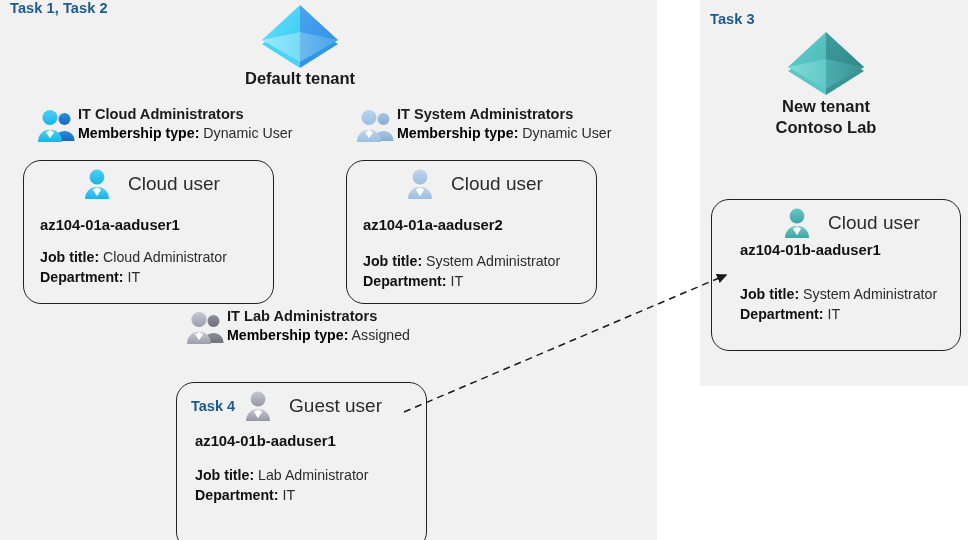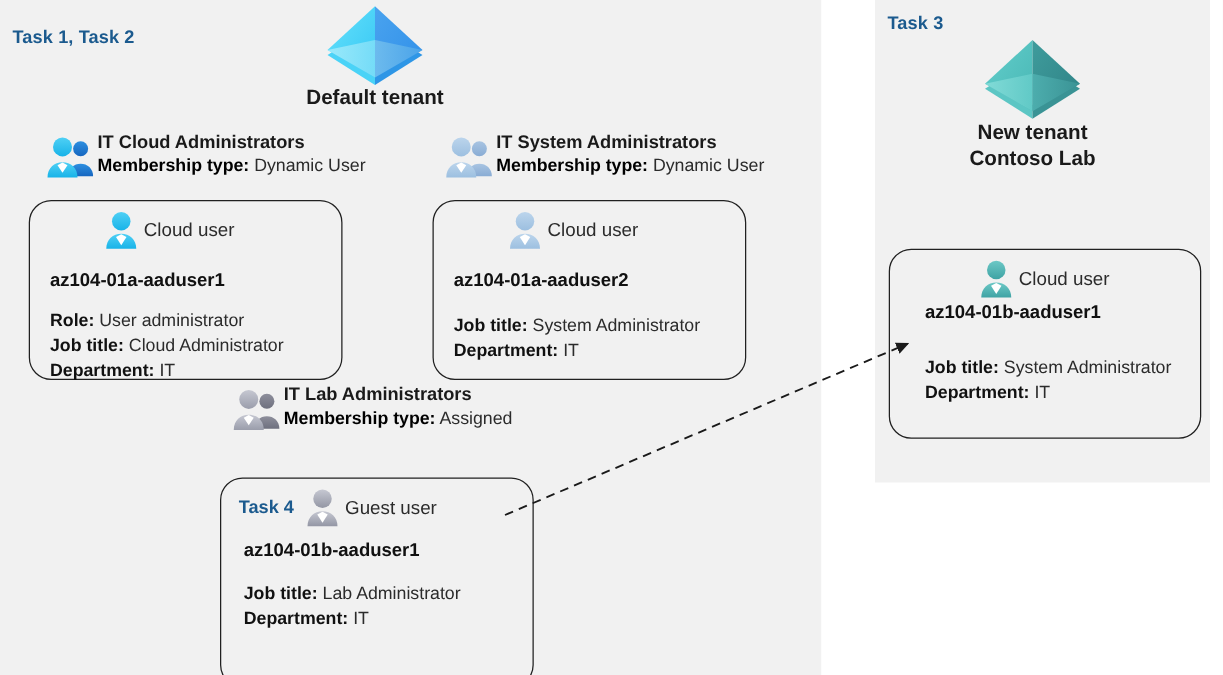--- a/index.html
+++ b/index.html
@@ -30,21 +30,21 @@
 
   
   .task-label {
     position: absolute;
     color: #1b5a8e;
     font-weight: bold;
     font-size: 14.5px;
     letter-spacing: .1px;
     white-space: nowrap;
   }
-  #task12-label { left: 10px;  top: 22px; }
+  #task12-label { left: 10px;  top: 0; }
   #task3-label  { left: 710px; top: 11px; }
 
   
   .tenant {
     position: absolute;
     text-align: center;
   }
   .tenant .tenant-name {
     font-weight: bold;
     font-size: 16.5px;
@@ -111,23 +111,23 @@
   .card .card-head .task-inline {
     color: #1b5a8e;
     font-weight: bold;
     font-size: 14.5px;
     margin-right: 8px;
     white-space: nowrap;
   }
   .card .card-head .user-icon { width: 30px; height: 32px; flex: 0 0 auto; }
   .card .card-head .user-icon svg { display:block; }
   .card .card-head .user-kind {
-    font-size: 15px;
+    font-size: 19px;
     color: #2b2b2b;
-    margin-left: 3px;
+    margin-left: 16px;
     white-space: nowrap;
   }
   .card .card-upn {
     font-weight: bold;
     font-size: 14.8px;
     color: #111;
     padding-left: 16px;
     margin-top: 16px;
     white-space: nowrap;
   }
@@ -345,24 +345,20 @@
           </defs>
           <circle cx="15" cy="9" r="7.4" fill="url(#uA)"></circle>
           <path d="M3 31c0-7.4 5.4-12 12-12s12 4.6 12 12z" fill="url(#uA)"></path>
           <path d="M15 19.4l-4.2 2.2 4.2 6.6 4.2-6.6z" fill="#ffffff"></path>
         </svg>
       </span>
       <span class="user-kind">Cloud user</span>
     </div>
     <div class="card-upn">az104-01a-aaduser1</div>
     <div class="card-props">
-      <div class="prop">
-        <b>Role:</b>
-        <span>User administrator</span>
-      </div>
       <div class="prop">
         <b>Job title:</b>
         <span>Cloud Administrator</span>
       </div>
       <div class="prop">
         <b>Department:</b>
         <span>IT</span>
       </div>
     </div>
   </div>

